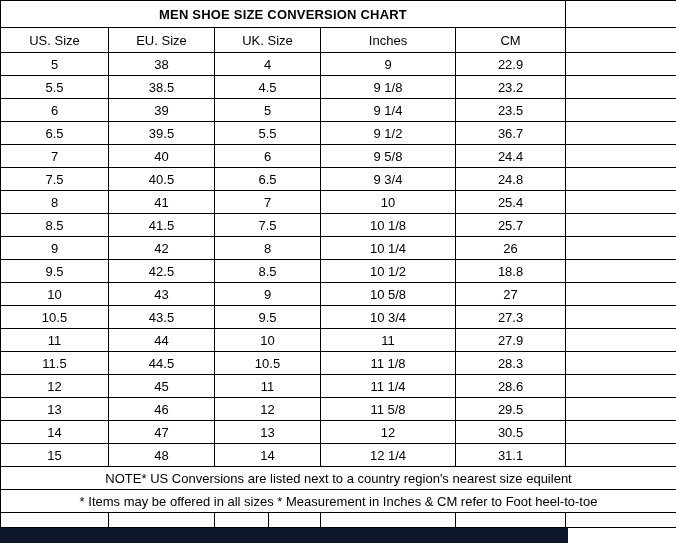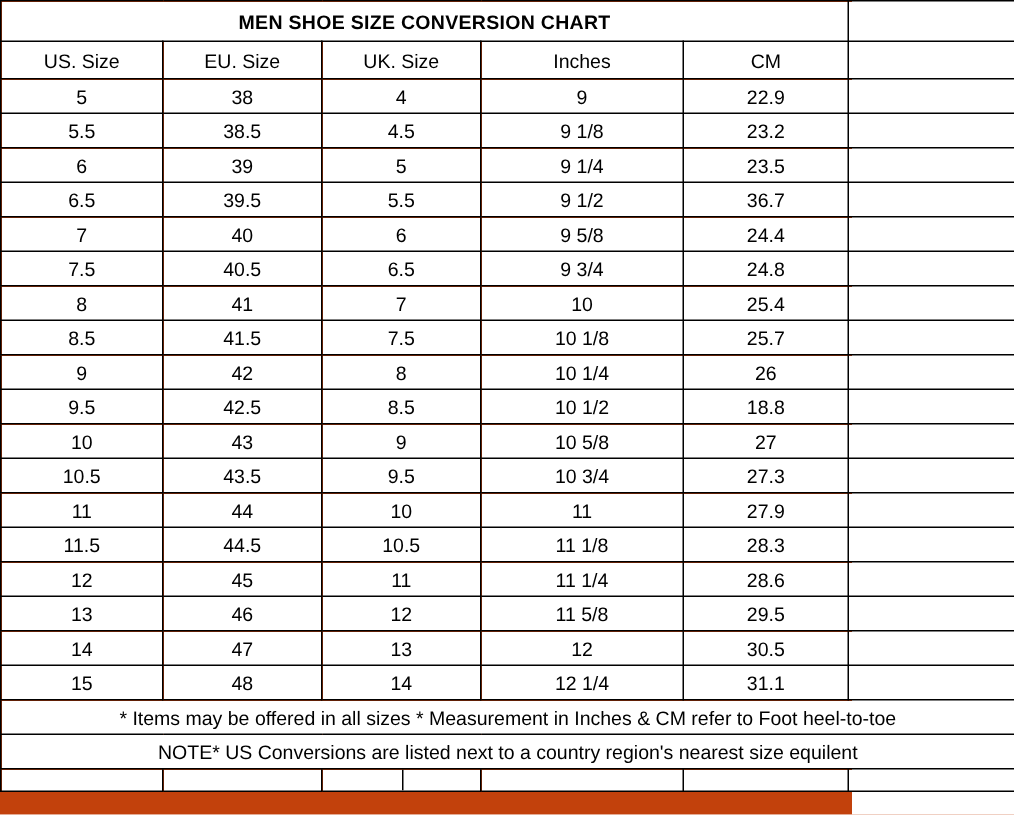--- a/index.html
+++ b/index.html
@@ -10,21 +10,21 @@
   body {
     width: 676px;
     height: 543px;
     font-family: "Liberation Sans", sans-serif;
     overflow: hidden;
   }
   .sheet {
     position: relative;
     width: 568px;
     height: 543px;
-    background: #c2410c;
+    background: #0f172a;
   }
   table.grid {
     border-collapse: collapse;
     table-layout: fixed;
     width: 676px;
   }
   table.grid td {
     border: 1px solid #000000;
     background: #ffffff;
     height: 22px;
@@ -267,24 +267,24 @@
       <tr>
         <td>15</td>
         <td>48</td>
         <td>14</td>
         <td>12 1/4</td>
         <td>31.1</td>
         <td class="blank-right"></td>
       </tr>
 
       <tr>
+        <td class="note-cell" colspan="6">NOTE* US Conversions are listed next to a country region's nearest size equilent</td>
+      </tr>
+      <tr>
         <td class="note-cell" colspan="6">* Items may be offered in all sizes * Measurement in Inches &amp; CM refer to Foot heel-to-toe</td>
-      </tr>
-      <tr>
-        <td class="note-cell" colspan="6">NOTE* US Conversions are listed next to a country region's nearest size equilent</td>
       </tr>
 
       <tr class="bottom-row">
         <td></td>
         <td></td>
         <td>
             <span class="tick"></span>
           </td>
         <td></td>
         <td></td>

